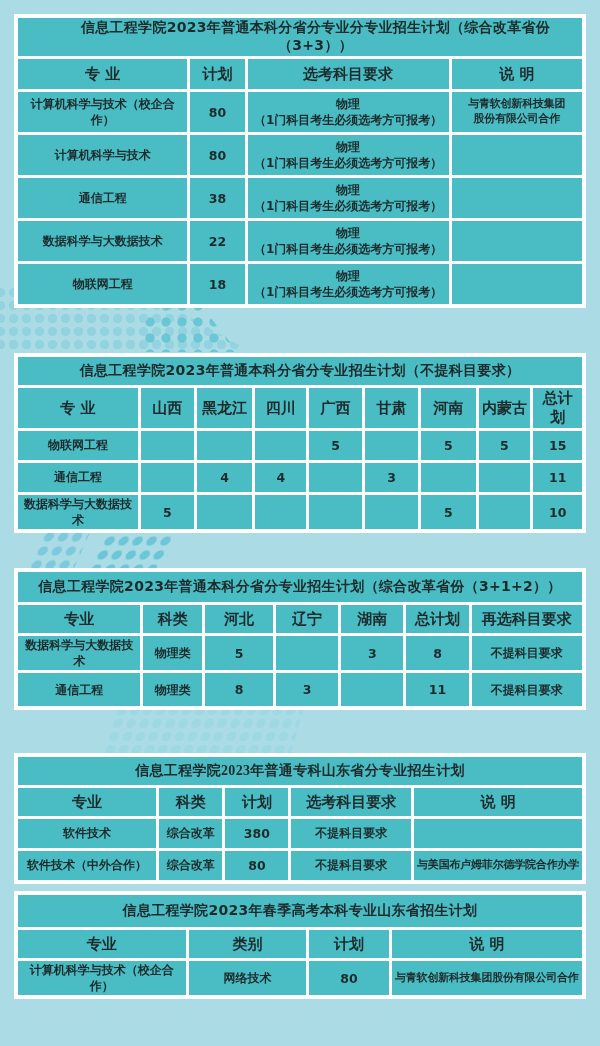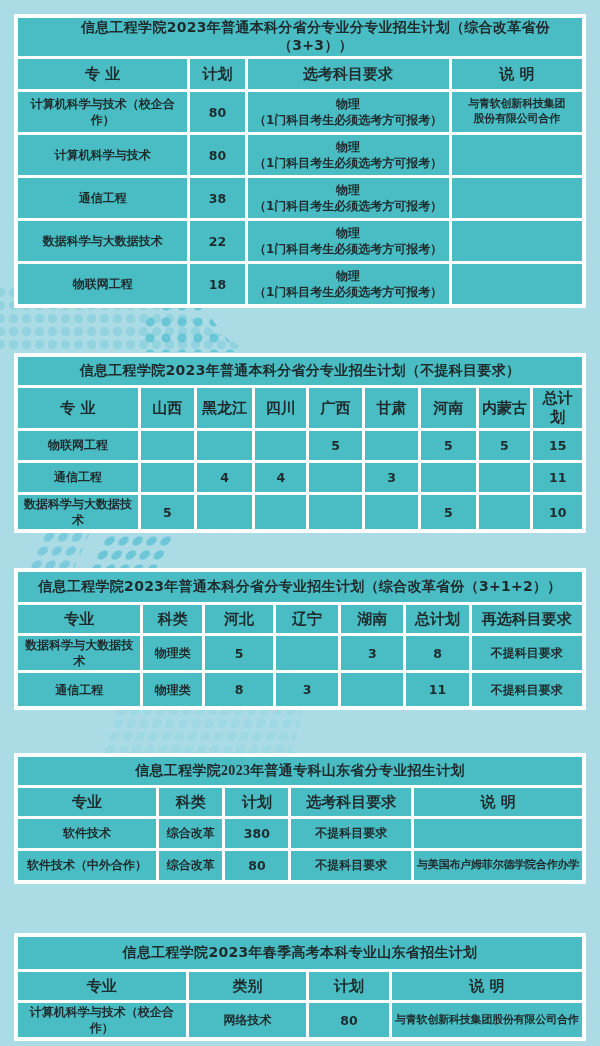--- a/index.html
+++ b/index.html
@@ -69,21 +69,21 @@
   
   #t1 td.title{height:32px;padding-left:33px;}  #t1 td.head{height:28px;}  #t1 td.cell,#t1 td.num{height:38px;}
   #t2 td.title{height:26px;}  #t2 td.head{height:28px;}  #t2 td.cell,#t2 td.num{height:27px;}
   #t3 td.title{height:28px;text-align:center;}  #t3 td.head{height:26px;}  #t3 td.cell,#t3 td.num{height:31px;}
   #t4 td.title{height:26px;font-family:Liberation Serif, serif;}  #t4 td.head{height:26px;}  #t4 td.cell,#t4 td.num{height:27px;}
   #t5 td.title{height:30px;}  #t5 td.head{height:26px;}  #t5 td.cell,#t5 td.num{height:30px;}
   #t1{top:14px;}
   #t2{top:353px;}
   #t3{top:568px;}
   #t4{top:753px;}
-  #t5{top:933px;}
+  #t5{top:891px;}
 </style>
 </head>
 <body>
 
 <div class="dots dots-a"></div>
 <div class="dots dots-a2"></div>
 <div class="dots dots-b1"></div>
 <div class="dots dots-b2"></div>
 <div class="dots dots-b3"></div>
 <div class="dots dots-c"></div>

